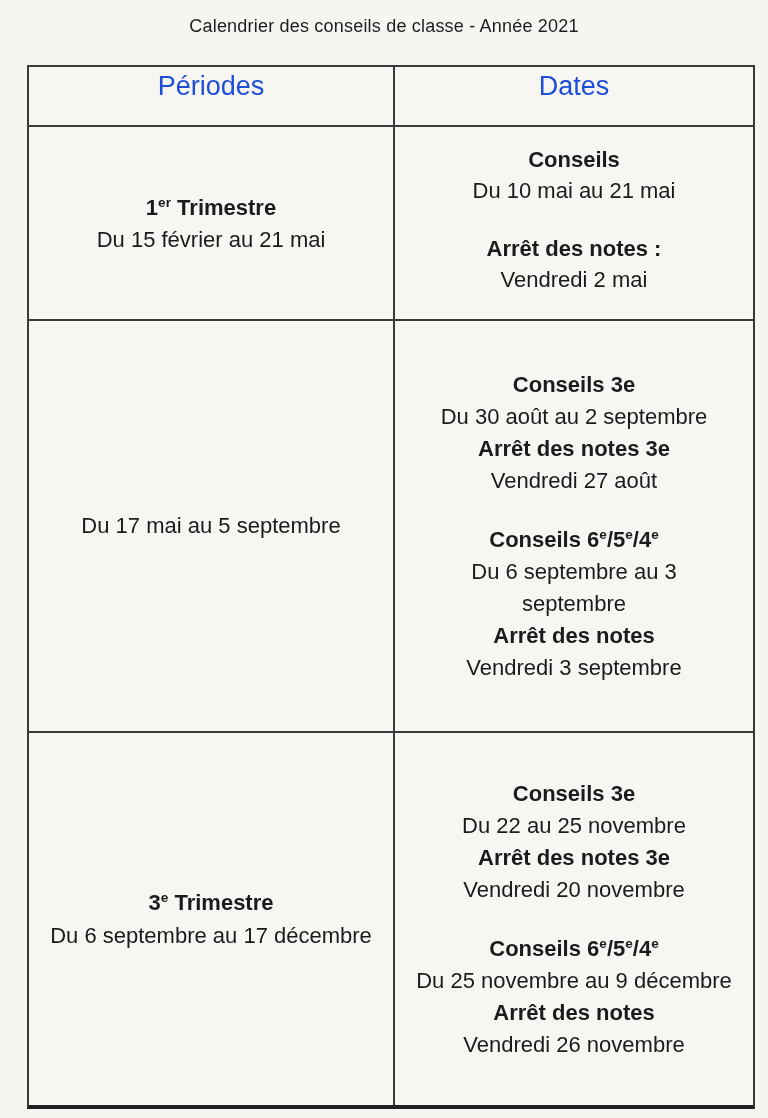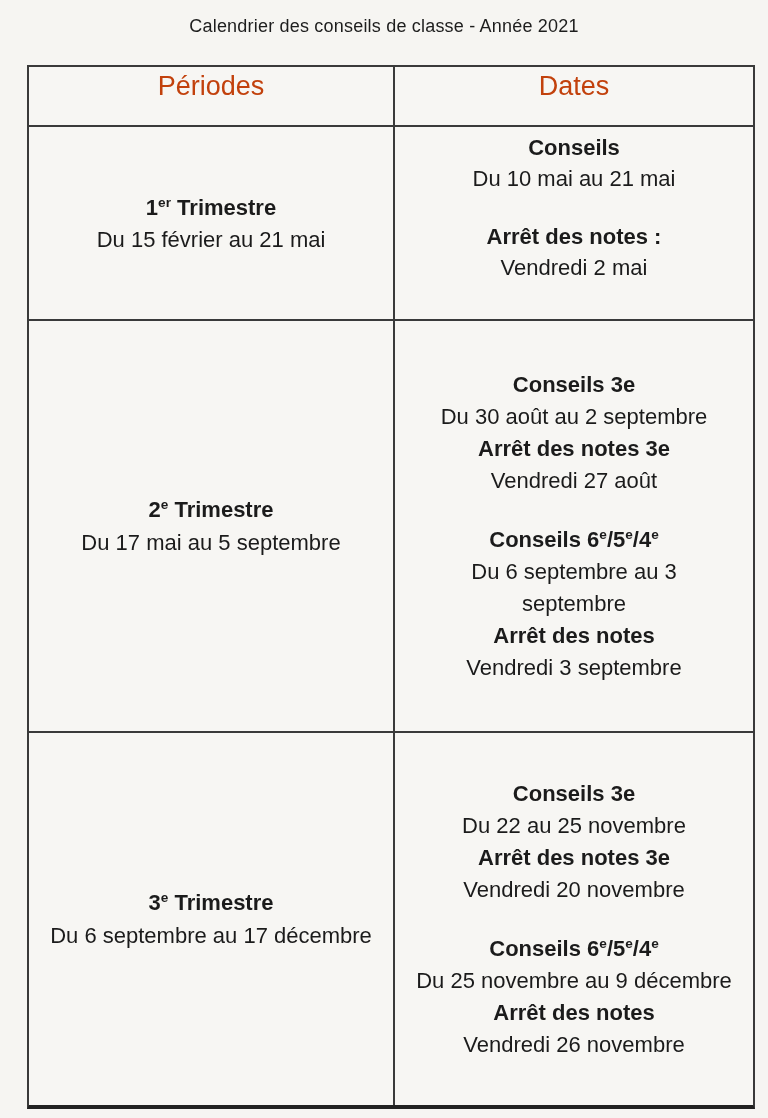--- a/index.html
+++ b/index.html
@@ -52,29 +52,29 @@
     box-sizing: border-box;
   }
   .cell-left {
     width: 366px;
     border-right: 2px solid #3a3a3a;
     flex: none;
   }
   .cell-right { flex: 1; }
   .header-cell {
     font-size: 27px;
-    color: #c2410c;
+    color: #1d4ed8;
     padding-bottom: 19px;
   }
   .line {
     font-size: 22px;
     line-height: 32px;
     white-space: nowrap;
   }
-  .row-1 .dates-cell { justify-content: flex-start; padding-top: 5px; }
+  .row-1 .dates-cell { justify-content: flex-start; padding-top: 17px; }
   .row-1 .line { line-height: 31px; }
   .bold { font-weight: bold; }
   .blank { height: 27px; }
   sup {
     font-size: 0.62em;
     line-height: 0;
     vertical-align: baseline;
     position: relative;
     top: -0.52em;
   }
@@ -103,21 +103,20 @@
           <div class="cell cell-right dates-cell">
             <div class="line bold">Conseils</div>
             <div class="line">Du 10 mai au 21 mai</div>
             <div class="line blank"></div>
             <div class="line bold">Arrêt des notes :</div>
             <div class="line">Vendredi 2 mai</div>
           </div>
         </div>
         <div class="t-row body-row row-2">
           <div class="cell cell-left period-cell">
-            <div class="line bold period-name">2<sup>e</sup> Trimestre</div>
             <div class="line period-range">Du 17 mai au 5 septembre</div>
           </div>
           <div class="cell cell-right dates-cell">
             <div class="line bold">Conseils 3e</div>
             <div class="line">Du 30 août au 2 septembre</div>
             <div class="line bold">Arrêt des notes 3e</div>
             <div class="line">Vendredi 27 août</div>
             <div class="line blank"></div>
             <div class="line bold">Conseils 6<sup>e</sup>/5<sup>e</sup>/4<sup>e</sup></div>
             <div class="line">Du 6 septembre au 3</div>

